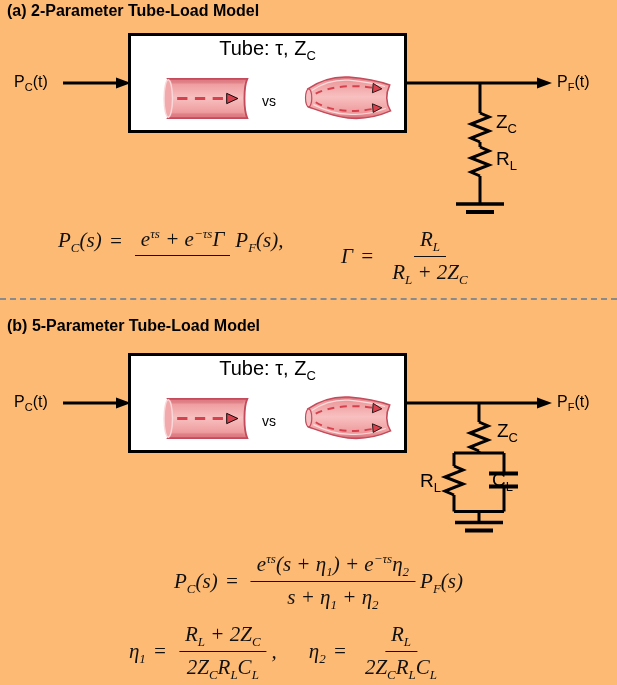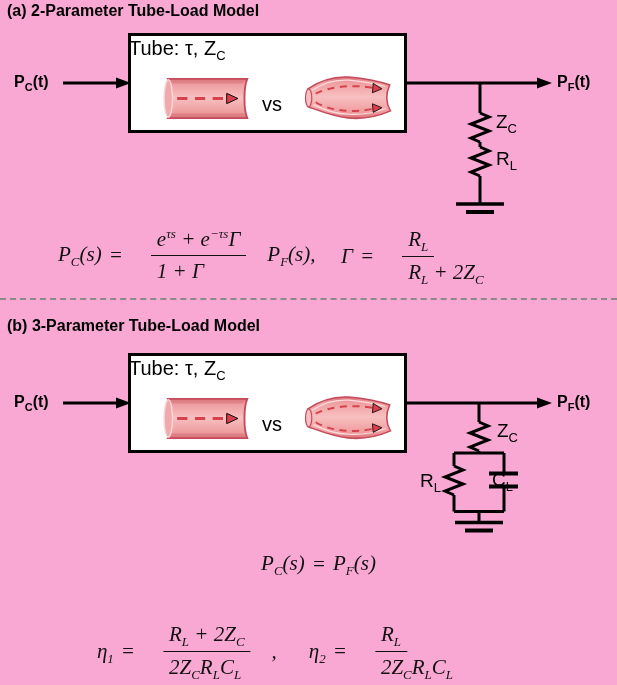--- a/index.html
+++ b/index.html
@@ -1,32 +1,32 @@
 <!DOCTYPE html>
 <html><head>
 <meta charset="utf-8">
 <style>
   html,body{margin:0;padding:0;background:#fff}
-  .fig{position:relative;width:617px;height:685px;background:#f9a8d4;overflow:hidden;
+  .fig{position:relative;width:617px;height:685px;background:#fdba74;overflow:hidden;
        font-family:"Liberation Sans",sans-serif;color:#000}
   .abs{position:absolute}
   .artwork{position:absolute;left:0;top:0;pointer-events:none}
   .sec-title{font-weight:bold;font-size:16px;white-space:pre}
-  .plabel{font-weight:bold;font-size:16px;white-space:pre}
+  .plabel{font-weight:normal;font-size:16px;white-space:pre}
   .plabel sub{font-size:11px}
-  .boxlabel{font-size:20px;text-align:left;white-space:pre}
+  .boxlabel{font-size:20px;text-align:center;white-space:pre}
   .boxlabel sub{font-size:13px}
   .clabel{font-size:19px;white-space:pre}
   .clabel sub{font-size:13px}
-  .vslabel{font-size:20px}
+  .vslabel{font-size:14px}
   .math{display:flex;align-items:center;font-family:Liberation Serif, serif;
         font-style:italic;font-size:21px;white-space:pre;color:#111}
   .math sub{font-size:13px;line-height:1}
   .math sup{font-size:13px;line-height:1}
-  .frac{display:inline-flex;flex-direction:column;align-items:flex-start;margin:0 21px}
+  .frac{display:inline-flex;flex-direction:column;align-items:center;margin:0 5px}
   .frac .num{padding:1px 6px 3px;border-bottom:1.8px solid #111;text-align:center}
   .frac .den{padding:3px 6px 1px;text-align:center}
   .rel{margin:0 7px}
   .divider{position:absolute;left:0;top:298px;width:617px;height:0;
            border-top:2px dashed #8a8a8a}
   .eta-row{display:flex;gap:32px;align-items:center}
 </style>
 </head>
 <body>
 
@@ -135,55 +135,58 @@
 
   <div class="abs clabel" style="left:496px;top:111px"><span>Z</span><sub>C</sub></div>
 
   <div class="abs clabel" style="left:496px;top:148px"><span>R</span><sub>L</sub></div>
 
   <div class="abs math" style="left:58px;top:226px">
     <span><span>P</span><sub>C</sub><span>(s)</span></span>
     <span class="rel">=</span>
     <span class="frac">
       <span class="num"><span>e</span><sup>τs</sup><span> + </span><span>e</span><sup>−τs</sup><span>Γ</span></span>
-      <span class="den">1 + Γ</span>
     </span>
     <span><span>P</span><sub>F</sub><span>(s)</span><span>,</span></span>
   </div>
 
   <div class="abs math" style="left:341px;top:226px">
     <span>Γ</span>
     <span class="rel">=</span>
     <span class="frac">
       <span class="num"><span>R</span><sub>L</sub></span>
       <span class="den"><span>R</span><sub>L</sub><span> + 2Z</span><sub>C</sub></span>
     </span>
   </div>
 
   <div class="divider"></div>
 
-  <div class="abs sec-title" style="left:7px;top:317px">(b) 3-Parameter Tube-Load Model</div>
+  <div class="abs sec-title" style="left:7px;top:317px">(b) 5-Parameter Tube-Load Model</div>
 
   <div class="abs plabel" style="left:14px;top:393px"><span>P</span><sub>C</sub><span>(t)</span></div>
 
   <div class="abs plabel" style="left:557px;top:393px"><span>P</span><sub>F</sub><span>(t)</span></div>
 
   <div class="abs boxlabel" style="left:129px;top:357px;width:277px"><span>Tube: τ, Z</span><sub>C</sub></div>
 
   <div class="abs vslabel" style="left:262px;top:413px">vs</div>
 
   <div class="abs clabel" style="left:497px;top:420px"><span>Z</span><sub>C</sub></div>
 
   <div class="abs clabel" style="left:420px;top:470px"><span>R</span><sub>L</sub></div>
 
   <div class="abs clabel" style="left:492px;top:469px"><span>C</span><sub>L</sub></div>
 
   <div class="abs math" style="left:50%;top:551px;transform:translateX(-50%);margin-left:10px">
     <span><span>P</span><sub>C</sub><span>(s)</span></span>
     <span class="rel">=</span>
+    <span class="frac">
+      <span class="num"><span>e</span><sup>τs</sup><span>(s + η</span><sub>1</sub><span>) + </span><span>e</span><sup>−τs</sup><span>η</span><sub>2</sub></span>
+      <span class="den"><span>s + η</span><sub>1</sub><span> + η</span><sub>2</sub></span>
+    </span>
     <span><span>P</span><sub>F</sub><span>(s)</span></span>
   </div>
 
   <div class="abs eta-row" style="left:50%;top:621px;transform:translateX(-50%);margin-left:-20px">
     <div class="math">
       <span><span>η</span><sub>1</sub></span>
       <span class="rel">=</span>
       <span class="frac">
         <span class="num"><span>R</span><sub>L</sub><span> + 2Z</span><sub>C</sub></span>
         <span class="den"><span>2Z</span><sub>C</sub><span>R</span><sub>L</sub><span>C</span><sub>L</sub></span>

